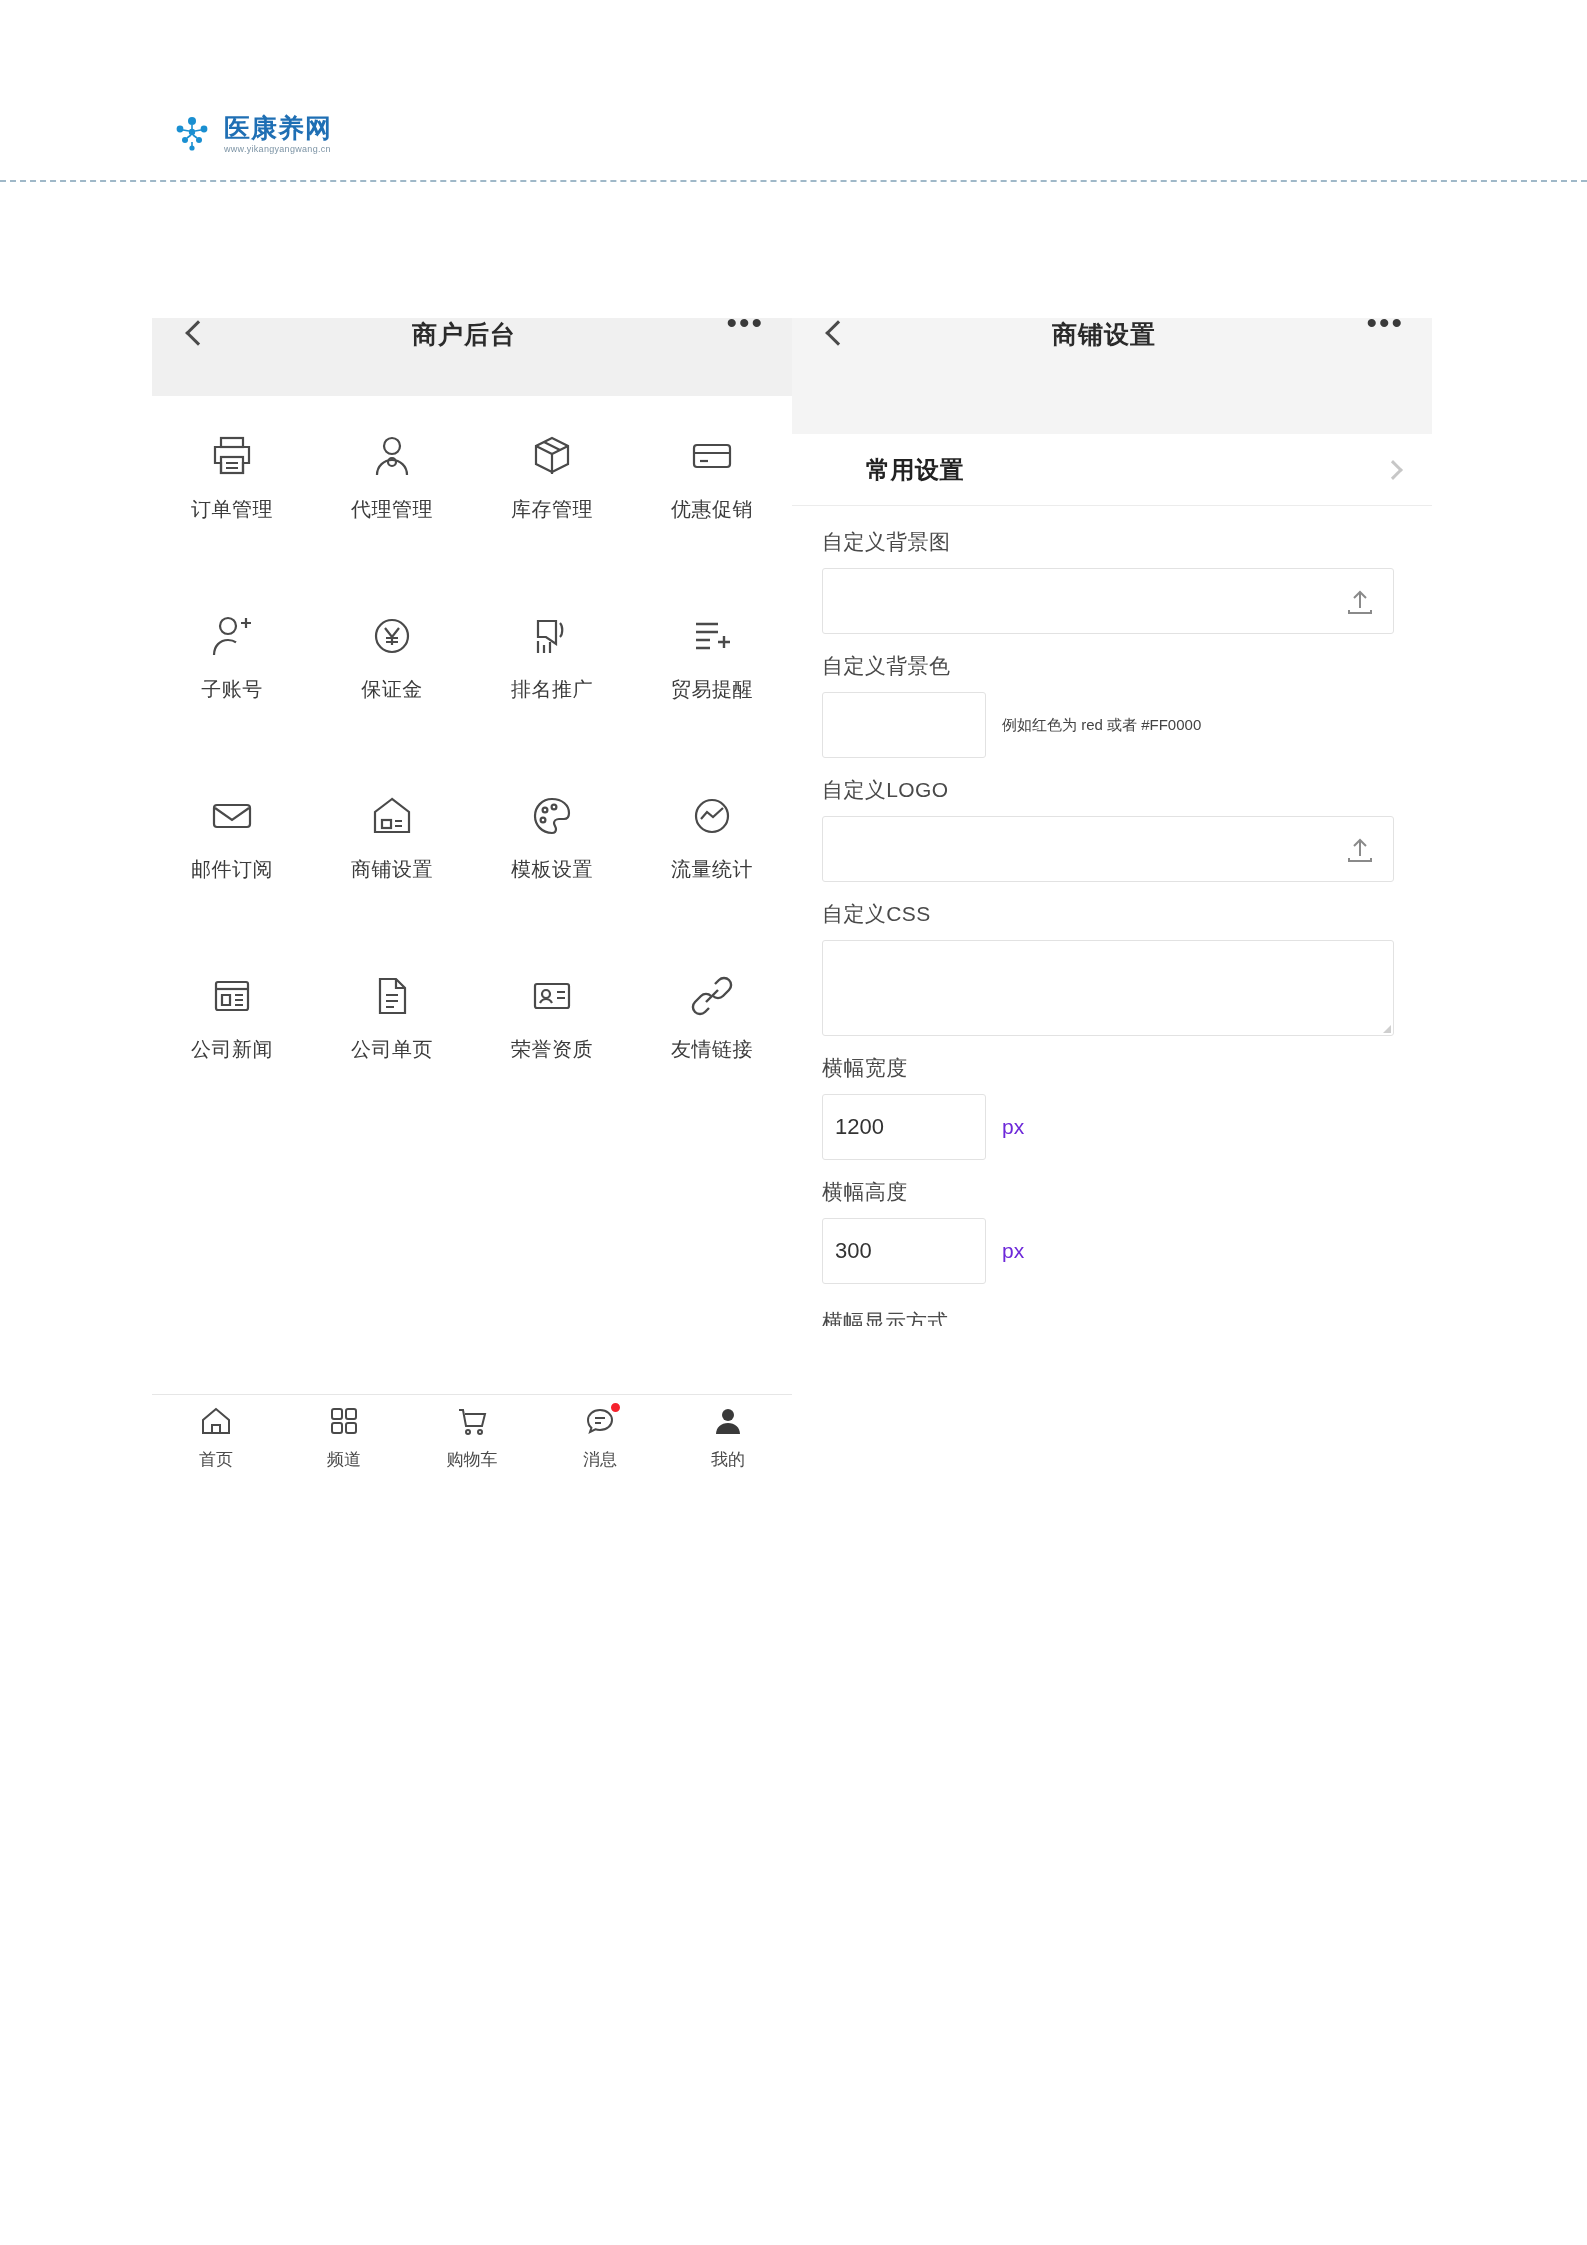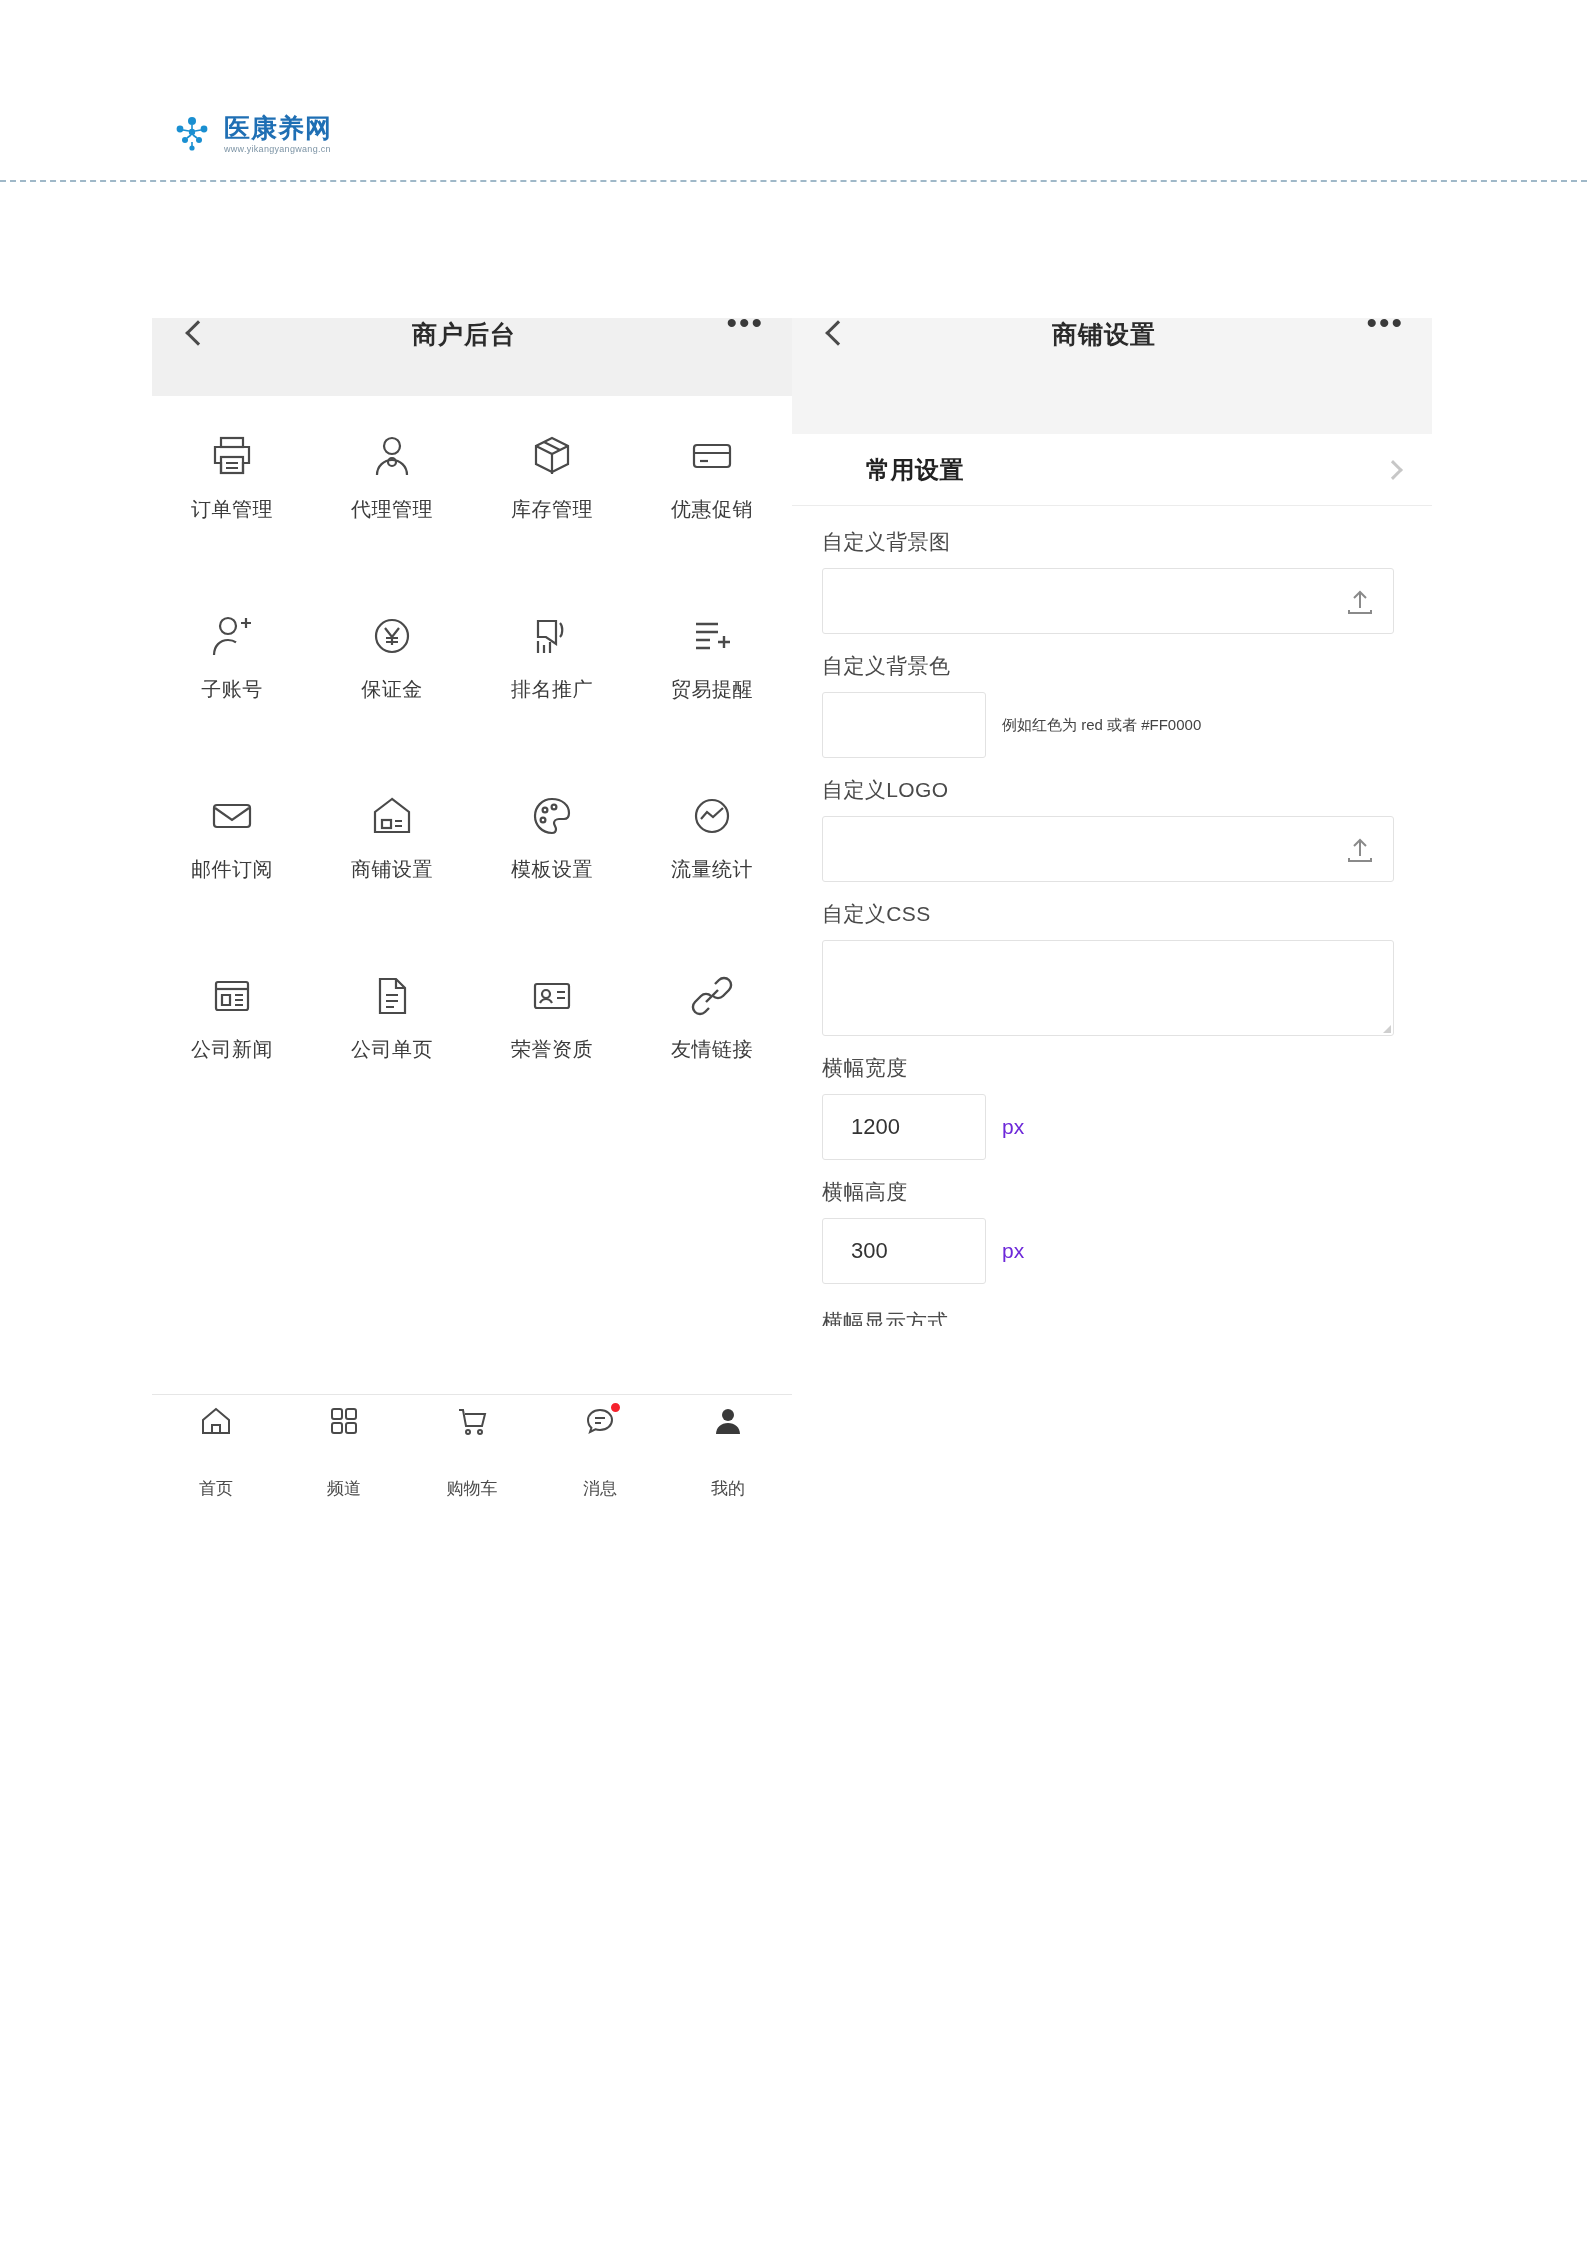--- a/index.html
+++ b/index.html
@@ -122,21 +122,21 @@
     position: absolute;
     left: 0; bottom: 0;
     width: 640px; height: 106px;
     border-top: 1px solid #e6e6e6;
     background: #fff;
     display: flex;
   }
   .tab {
     flex: 1 1 0;
     display: flex; flex-direction: column;
-    align-items: center; justify-content: space-between;
+    align-items: center; justify-content: flex-start;
     position: relative;
     padding-top: 6px;
     font-family: Liberation Mono, monospace;
   }
   .tab-ico {
     width: 40px; height: 40px;
     display: flex; align-items: center; justify-content: center;
     position: relative;
   }
   .tab-label {
@@ -186,21 +186,21 @@
     margin-bottom: 12px;
     letter-spacing: .4px;
   }
   .input-row { display: flex; align-items: center; gap: 16px; }
   .input-box {
     height: 66px;
     background: #fff;
     border: 1px solid #e2e2e2;
     border-radius: 3px;
     display: flex; align-items: center;
-    padding: 0 28px;
+    padding: 0 12px;
     font-size: 22px; color: #333;
     position: relative;
   }
   .input-full { width: 572px; }
   .input-small { width: 164px; }
   .upload-ico {
     position: absolute; right: 16px; top: 50%;
     transform: translateY(-50%);
     width: 34px; height: 34px;
   }

